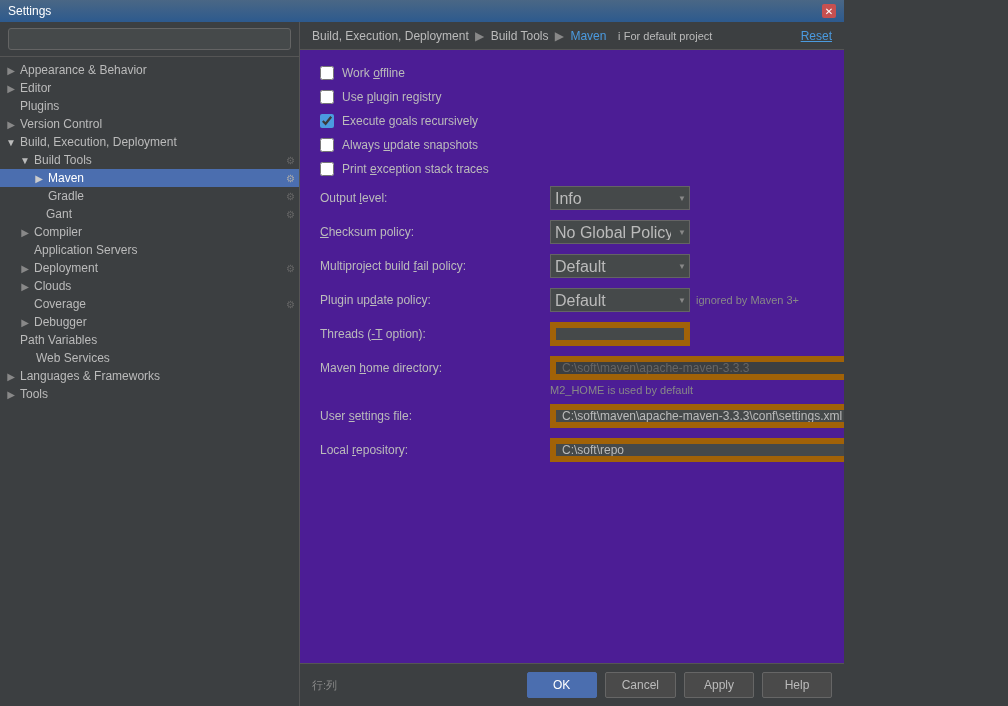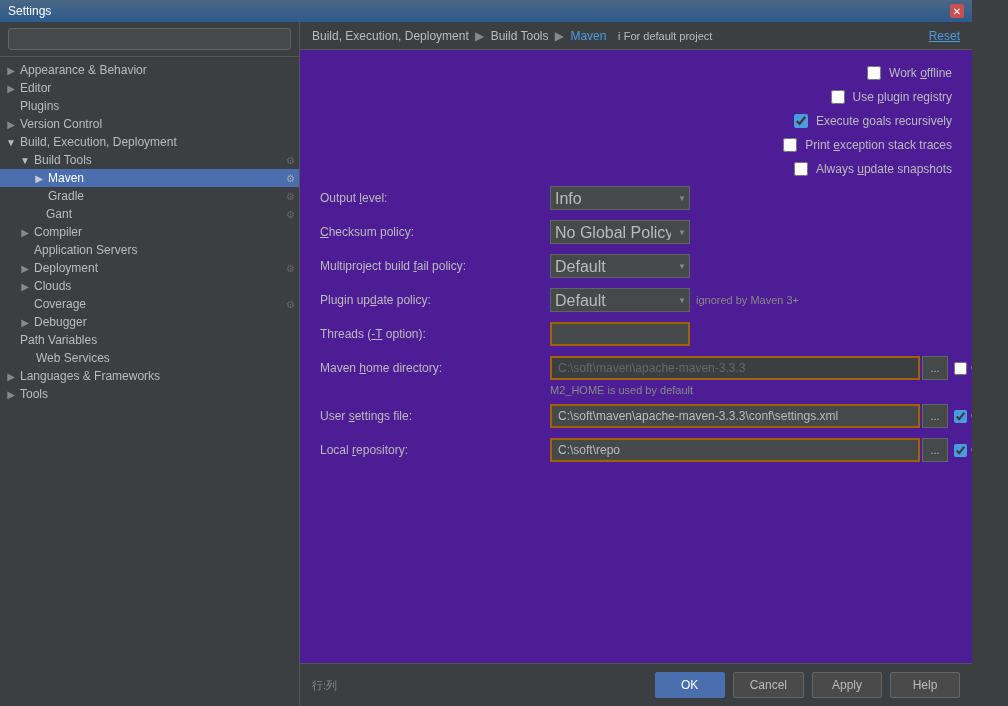--- a/index.html
+++ b/index.html
@@ -6,21 +6,21 @@
     body {
       font-family: 'Segoe UI', Arial, sans-serif;
       font-size: 12px;
       background: #3c3f41;
       width: 1008px;
       height: 706px;
       overflow: hidden;
       color: #bbbbbb;
     }
     .window {
-      width: 972px;
+      width: 844px;
       height: 706px;
       display: flex;
       flex-direction: column;
       background: #3c3f41;
     }
     .titlebar {
       background: linear-gradient(to bottom, #4a6785, #2d5a8e);
       height: 22px;
       display: flex;
       align-items: center;
@@ -133,21 +133,20 @@
     }
     .settings-body {
       flex: 1;
       padding: 16px 20px;
       overflow-y: auto;
     }
     .checkbox-row {
       display: flex;
       align-items: center;
       margin-bottom: 10px;
-      justify-content: flex-end;
     }
     .checkbox-row input[type="checkbox"] {
       margin-right: 8px;
       width: 14px;
       height: 14px;
       accent-color: #4b9be0;
     }
     .checkbox-label {
       color: #bbbbbb;
       font-size: 12px;
@@ -200,21 +199,21 @@
       transform: translateY(-50%);
       font-size: 8px;
       color: #888;
       pointer-events: none;
     }
     .select-wrapper .select-box {
       padding-right: 18px;
     }
     .text-input {
       background: #45494a;
-      border: 2px solid #a16207;
+      border: 6px solid #a16207;
       color: #bbbbbb;
       font-size: 12px;
       padding: 3px 6px;
       height: 24px;
       outline: none;
     }
     .text-input.wide { width: 380px; }
     .text-input.medium { width: 140px; }
     .text-input.disabled {
       color: #666;
@@ -432,26 +431,26 @@
         </div>
         <div class="checkbox-row">
           <input type="checkbox" id="use-plugin-registry" style="">
           <label class="checkbox-label" for="use-plugin-registry">Use <u>p</u>lugin registry</label>
         </div>
         <div class="checkbox-row">
           <input type="checkbox" id="execute-goals" checked="" style="">
           <label class="checkbox-label" for="execute-goals">Execute <u>g</u>oals recursively</label>
         </div>
         <div class="checkbox-row">
+          <input type="checkbox" id="always-update" style="">
+          <label class="checkbox-label" for="always-update">Always <u>u</u>pdate snapshots</label>
+        </div>
+        <div class="checkbox-row">
           <input type="checkbox" id="print-exception" style="">
           <label class="checkbox-label" for="print-exception">Print <u>e</u>xception stack traces</label>
-        </div>
-        <div class="checkbox-row">
-          <input type="checkbox" id="always-update" style="">
-          <label class="checkbox-label" for="always-update">Always <u>u</u>pdate snapshots</label>
         </div>
 
         <div class="form-grid">
 
           <div class="form-row">
             <div class="form-label">Output <u>l</u>evel:</div>
             <div class="form-control-area">
               <div class="select-wrapper">
                 <select class="select-box">
                   <option>Debug</option>

